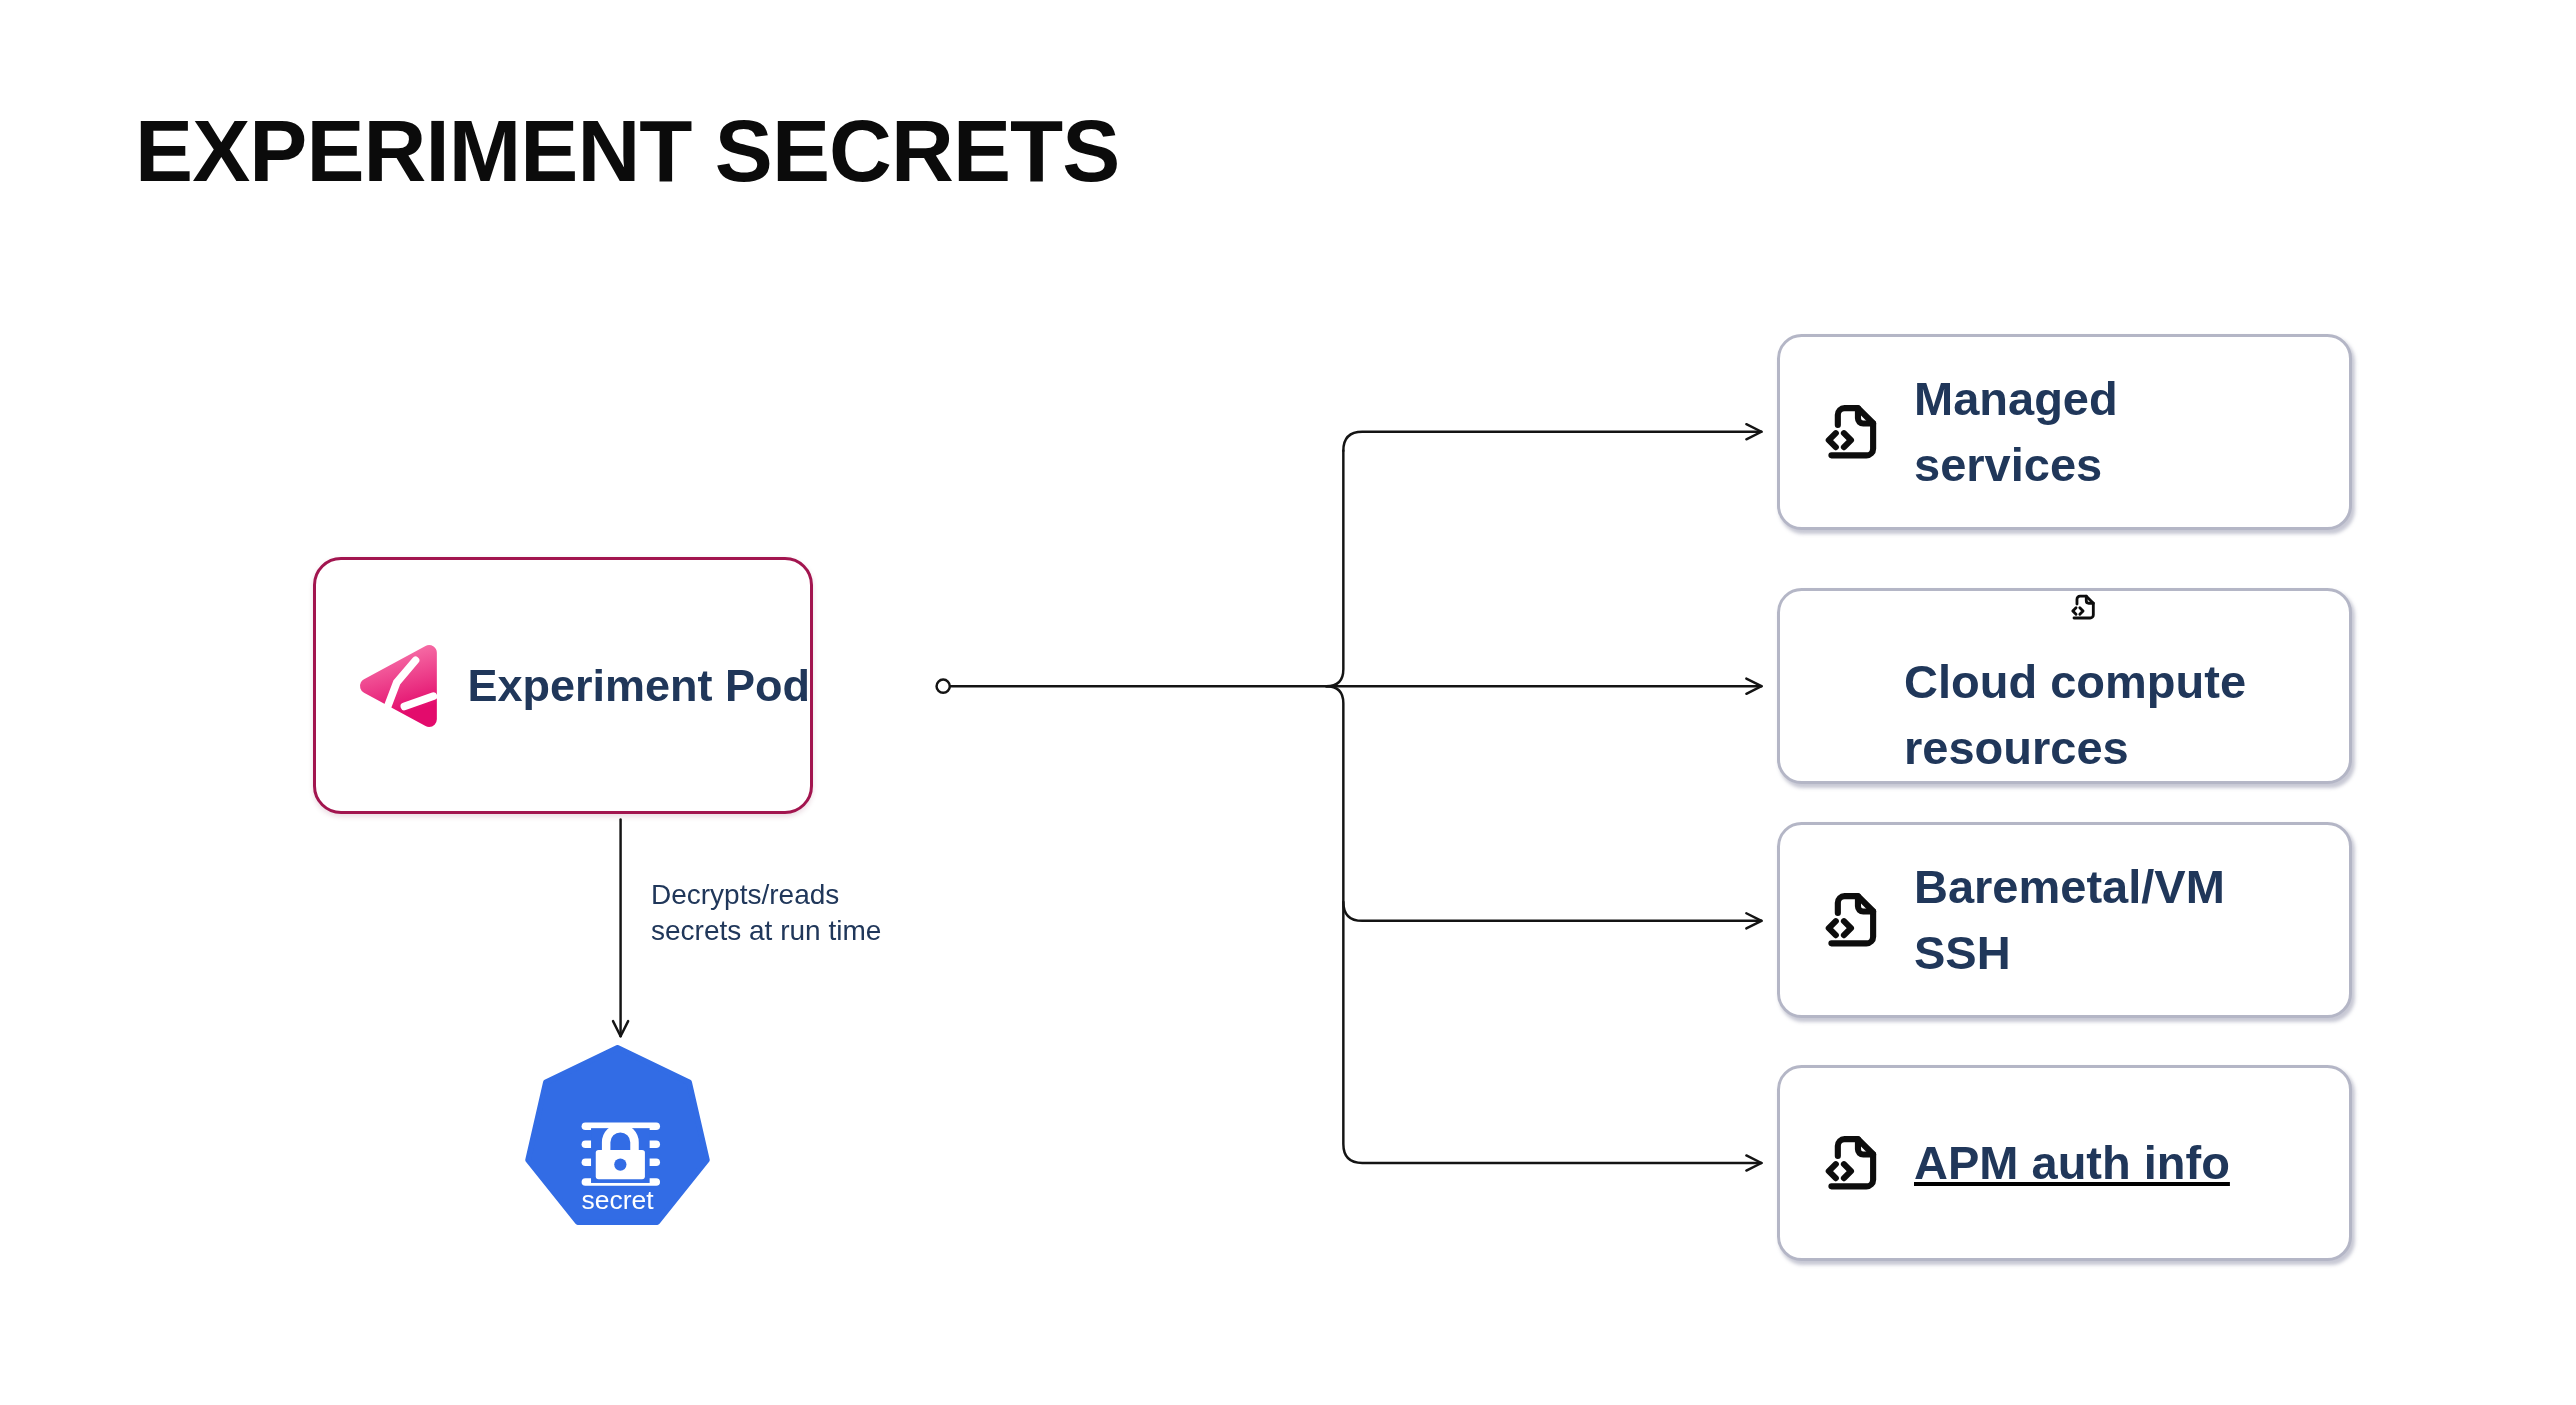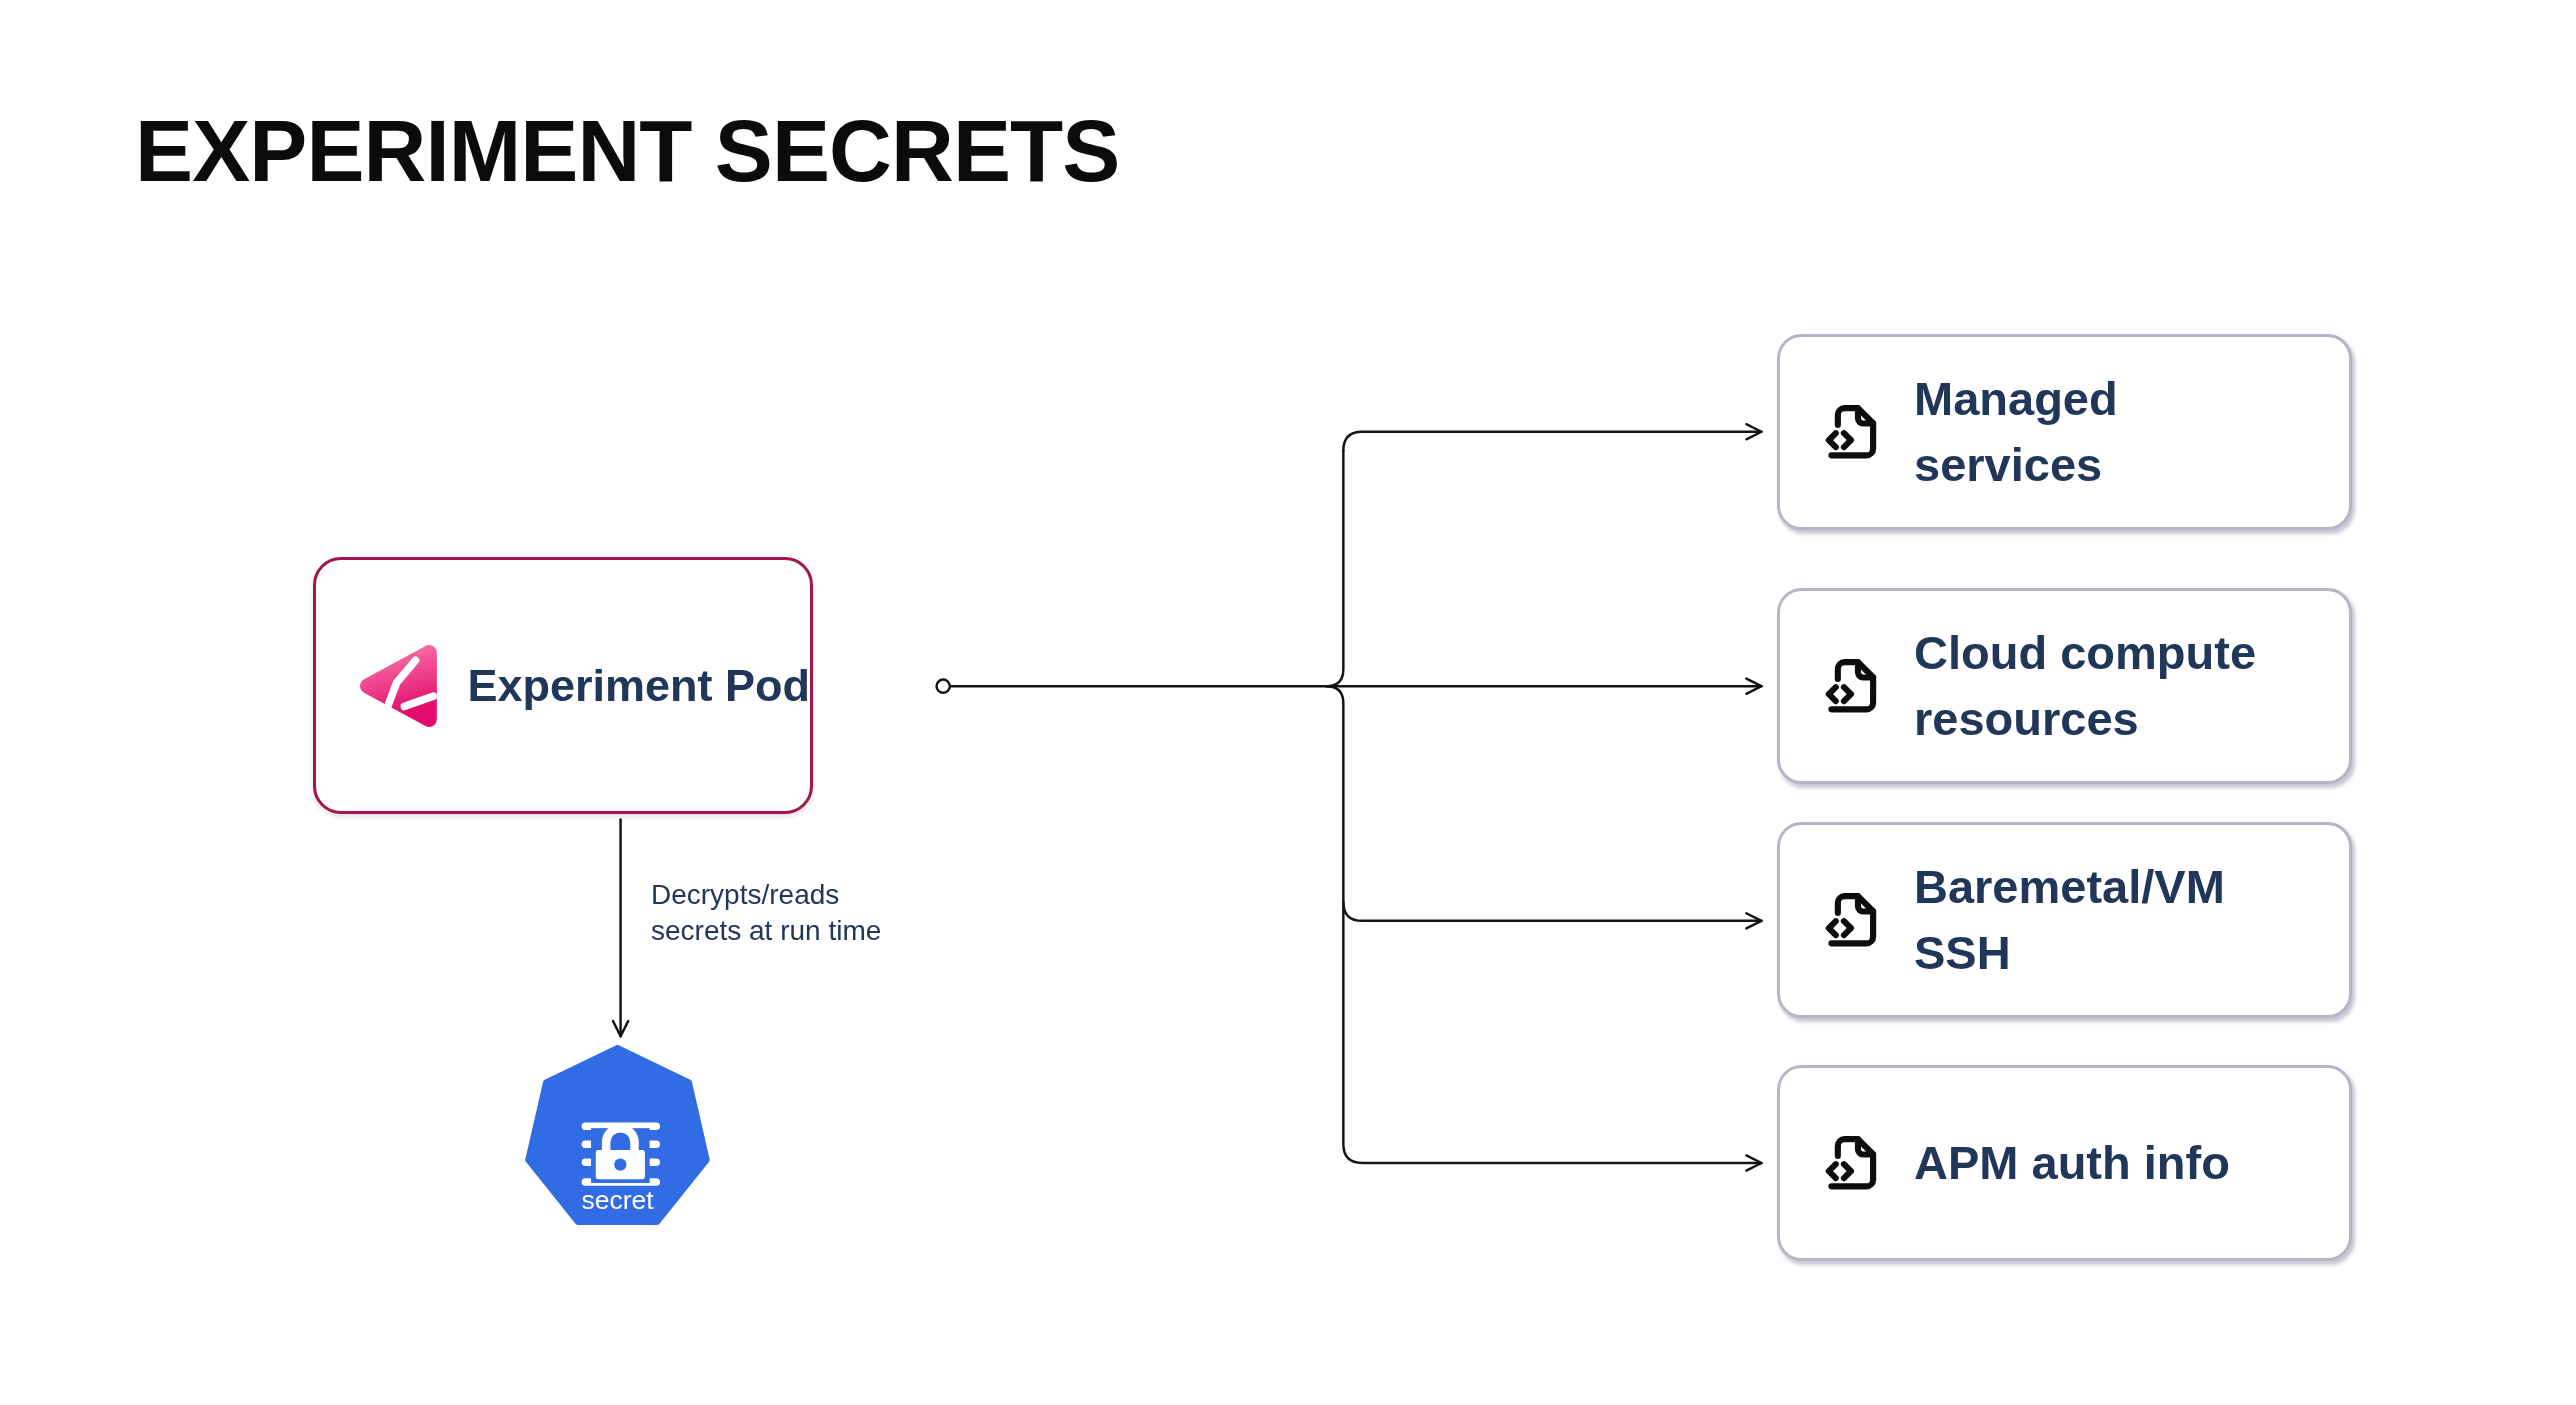--- a/index.html
+++ b/index.html
@@ -72,23 +72,23 @@
     position:absolute;left:1777px;width:575px;height:196px;
     box-sizing:border-box;
     background:#fff;
     border:3.8px solid var(--target-border,#B4B6C6);
     border-radius:24.6px;
     box-shadow:2.8px 3.8px 3.8px rgba(130,134,160,.45);
     display:flex;align-items:center;
     padding-left:38px;gap:26px;
   }
   .target-1{top:312px;}
-  .target-2{top:566px;}
+  .target-2{top:566px;flex-direction:column;}
   .target-3{top:800px;}
-  .target-4{top:1043px;}
+  .target-4{top:1043px;text-decoration:underline;}
   .target-label{
     font-size:47px;font-weight:bold;line-height:1.4;
     color:var(--navy-text,#20375A);
     width:359px;
   }
   .file-code{fill:none;stroke:#0d0d0d;stroke-width:2.1;stroke-linecap:round;stroke-linejoin:round;}
 </style>
 </head>
 <body>
 

